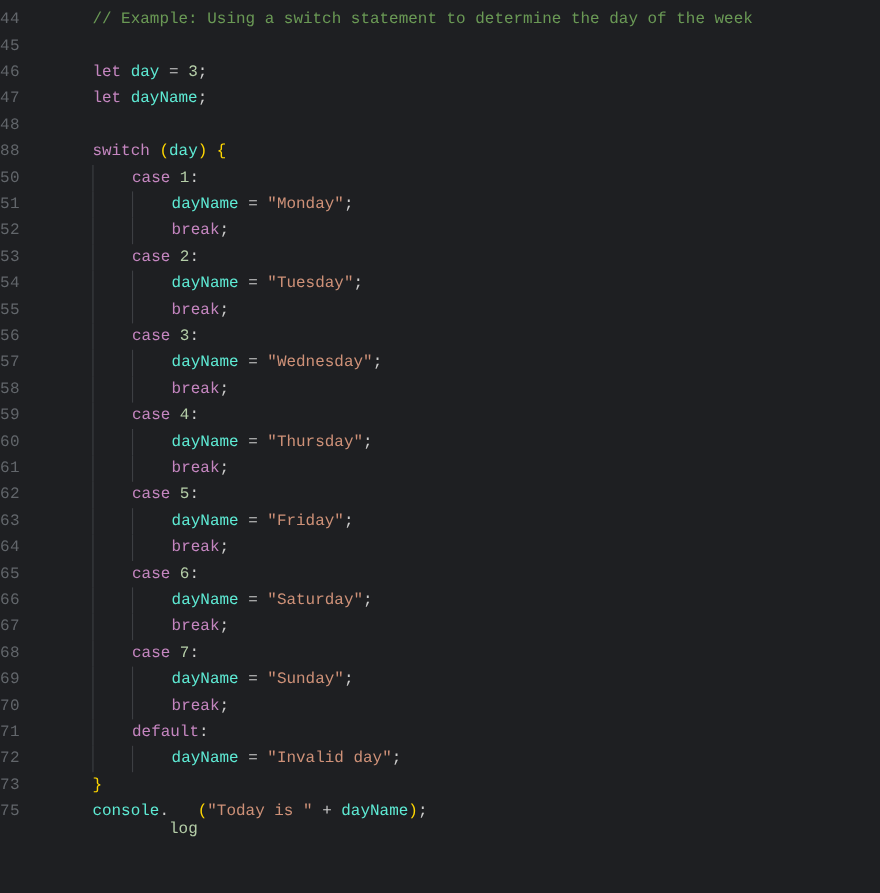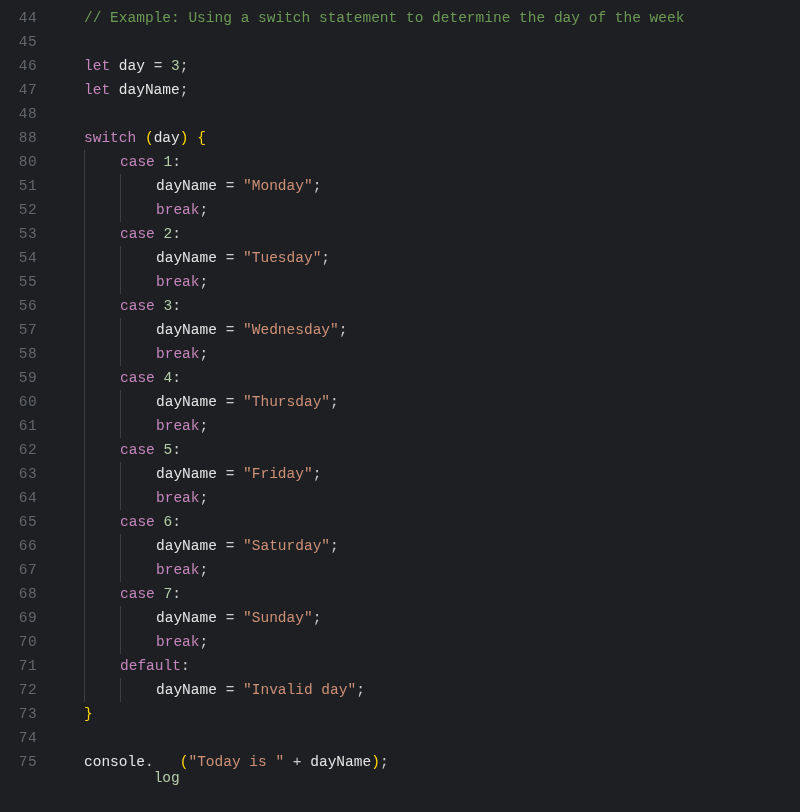--- a/index.html
+++ b/index.html
@@ -21,21 +21,21 @@
   }
   .line {
     display: flex;
     height: 24px;
     line-height: 24px;
     white-space: pre;
   }
   .gutter {
     width: 56px;
     flex-shrink: 0;
-    text-align: center;
+    text-align: left;
     padding-right: 4px;
     color: #62666b;
     user-select: none;
     letter-spacing: 0.5px;
   }
   .code {
     padding-left: 24px;
     display: inline-flex;
     align-items: center;
   }
@@ -44,38 +44,38 @@
     width: 1px;
     height: 24px;
     border-left: 1px solid #3d3f43;
     margin-right: 34px; 
   }
 
   
   .c-comment { color: #6a9955; }
   .c-keyword { color: #c586c0; }
   .c-ctrl    { color: #c586c0; }
-  .c-ident   { color: #e5e5e5; }
+  .c-ident   { color: #5eead4; }
   .c-fn      { color: #b5cea8; margin-top: 32px; }
   .c-num     { color: #b5cea8; }
   .c-string  { color: #ce9178; }
   .c-punc    { color: #cccccc; }
   .c-paren-y { color: #ffd700; }
 </style>
 </head>
 <body>
 
 <div class="editor" id="editor">
     <div class="line"><div class="gutter">44</div><div class="code"><span class="c-comment">// Example: Using a switch statement to determine the day of the week</span></div></div>
     <div class="line"><div class="gutter">45</div><div class="code"></div></div>
     <div class="line"><div class="gutter">46</div><div class="code"><span class="c-keyword">let</span><span> </span><span class="c-ident">day</span><span> </span><span class="c-punc">=</span><span> </span><span class="c-num">3</span><span class="c-punc">;</span></div></div>
     <div class="line"><div class="gutter">47</div><div class="code"><span class="c-keyword">let</span><span> </span><span class="c-ident">dayName</span><span class="c-punc">;</span></div></div>
     <div class="line"><div class="gutter">48</div><div class="code"></div></div>
     <div class="line"><div class="gutter">88</div><div class="code"><span class="c-ctrl">switch</span><span> </span><span class="c-paren-y">(</span><span class="c-ident">day</span><span class="c-paren-y">)</span><span> </span><span class="c-paren-y">{</span></div></div>
-    <div class="line"><div class="gutter">80</div><div class="code"><span class="indent-guide"></span><span class="c-ctrl">case</span><span> </span><span class="c-num">1</span><span class="c-punc">:</span></div></div>
+    <div class="line"><div class="gutter">50</div><div class="code"><span class="indent-guide"></span><span class="c-ctrl">case</span><span> </span><span class="c-num">1</span><span class="c-punc">:</span></div></div>
     <div class="line"><div class="gutter">51</div><div class="code"><span class="indent-guide"></span><span class="indent-guide"></span><span class="c-ident">dayName</span><span> </span><span class="c-punc">=</span><span> </span><span class="c-string">"Monday"</span><span class="c-punc">;</span></div></div>
     <div class="line"><div class="gutter">52</div><div class="code"><span class="indent-guide"></span><span class="indent-guide"></span><span class="c-ctrl">break</span><span class="c-punc">;</span></div></div>
     <div class="line"><div class="gutter">53</div><div class="code"><span class="indent-guide"></span><span class="c-ctrl">case</span><span> </span><span class="c-num">2</span><span class="c-punc">:</span></div></div>
     <div class="line"><div class="gutter">54</div><div class="code"><span class="indent-guide"></span><span class="indent-guide"></span><span class="c-ident">dayName</span><span> </span><span class="c-punc">=</span><span> </span><span class="c-string">"Tuesday"</span><span class="c-punc">;</span></div></div>
     <div class="line"><div class="gutter">55</div><div class="code"><span class="indent-guide"></span><span class="indent-guide"></span><span class="c-ctrl">break</span><span class="c-punc">;</span></div></div>
     <div class="line"><div class="gutter">56</div><div class="code"><span class="indent-guide"></span><span class="c-ctrl">case</span><span> </span><span class="c-num">3</span><span class="c-punc">:</span></div></div>
     <div class="line"><div class="gutter">57</div><div class="code"><span class="indent-guide"></span><span class="indent-guide"></span><span class="c-ident">dayName</span><span> </span><span class="c-punc">=</span><span> </span><span class="c-string">"Wednesday"</span><span class="c-punc">;</span></div></div>
     <div class="line"><div class="gutter">58</div><div class="code"><span class="indent-guide"></span><span class="indent-guide"></span><span class="c-ctrl">break</span><span class="c-punc">;</span></div></div>
     <div class="line"><div class="gutter">59</div><div class="code"><span class="indent-guide"></span><span class="c-ctrl">case</span><span> </span><span class="c-num">4</span><span class="c-punc">:</span></div></div>
     <div class="line"><div class="gutter">60</div><div class="code"><span class="indent-guide"></span><span class="indent-guide"></span><span class="c-ident">dayName</span><span> </span><span class="c-punc">=</span><span> </span><span class="c-string">"Thursday"</span><span class="c-punc">;</span></div></div>
@@ -85,15 +85,14 @@
     <div class="line"><div class="gutter">64</div><div class="code"><span class="indent-guide"></span><span class="indent-guide"></span><span class="c-ctrl">break</span><span class="c-punc">;</span></div></div>
     <div class="line"><div class="gutter">65</div><div class="code"><span class="indent-guide"></span><span class="c-ctrl">case</span><span> </span><span class="c-num">6</span><span class="c-punc">:</span></div></div>
     <div class="line"><div class="gutter">66</div><div class="code"><span class="indent-guide"></span><span class="indent-guide"></span><span class="c-ident">dayName</span><span> </span><span class="c-punc">=</span><span> </span><span class="c-string">"Saturday"</span><span class="c-punc">;</span></div></div>
     <div class="line"><div class="gutter">67</div><div class="code"><span class="indent-guide"></span><span class="indent-guide"></span><span class="c-ctrl">break</span><span class="c-punc">;</span></div></div>
     <div class="line"><div class="gutter">68</div><div class="code"><span class="indent-guide"></span><span class="c-ctrl">case</span><span> </span><span class="c-num">7</span><span class="c-punc">:</span></div></div>
     <div class="line"><div class="gutter">69</div><div class="code"><span class="indent-guide"></span><span class="indent-guide"></span><span class="c-ident">dayName</span><span> </span><span class="c-punc">=</span><span> </span><span class="c-string">"Sunday"</span><span class="c-punc">;</span></div></div>
     <div class="line"><div class="gutter">70</div><div class="code"><span class="indent-guide"></span><span class="indent-guide"></span><span class="c-ctrl">break</span><span class="c-punc">;</span></div></div>
     <div class="line"><div class="gutter">71</div><div class="code"><span class="indent-guide"></span><span class="c-ctrl">default</span><span class="c-punc">:</span></div></div>
     <div class="line"><div class="gutter">72</div><div class="code"><span class="indent-guide"></span><span class="indent-guide"></span><span class="c-ident">dayName</span><span> </span><span class="c-punc">=</span><span> </span><span class="c-string">"Invalid day"</span><span class="c-punc">;</span></div></div>
     <div class="line"><div class="gutter">73</div><div class="code"><span class="c-paren-y">}</span></div></div>
-    <div class="line"><div class="gutter">74</div><div class="code"></div></div>
     <div class="line"><div class="gutter">75</div><div class="code"><span class="c-ident">console</span><span class="c-punc">.</span><span class="c-fn">log</span><span class="c-paren-y">(</span><span class="c-string">"Today is "</span><span> </span><span class="c-punc">+</span><span> </span><span class="c-ident">dayName</span><span class="c-paren-y">)</span><span class="c-punc">;</span></div></div>
   </div>
 
 </body></html>

